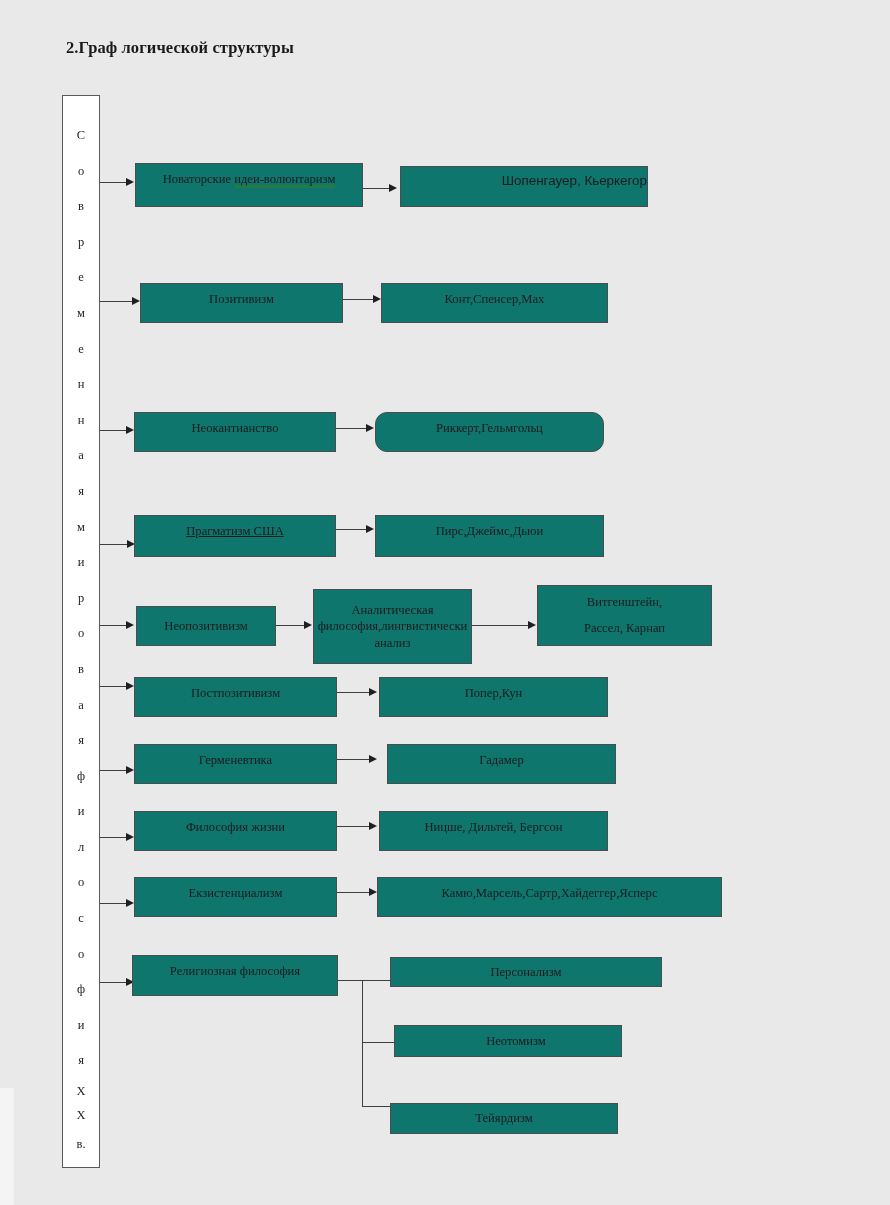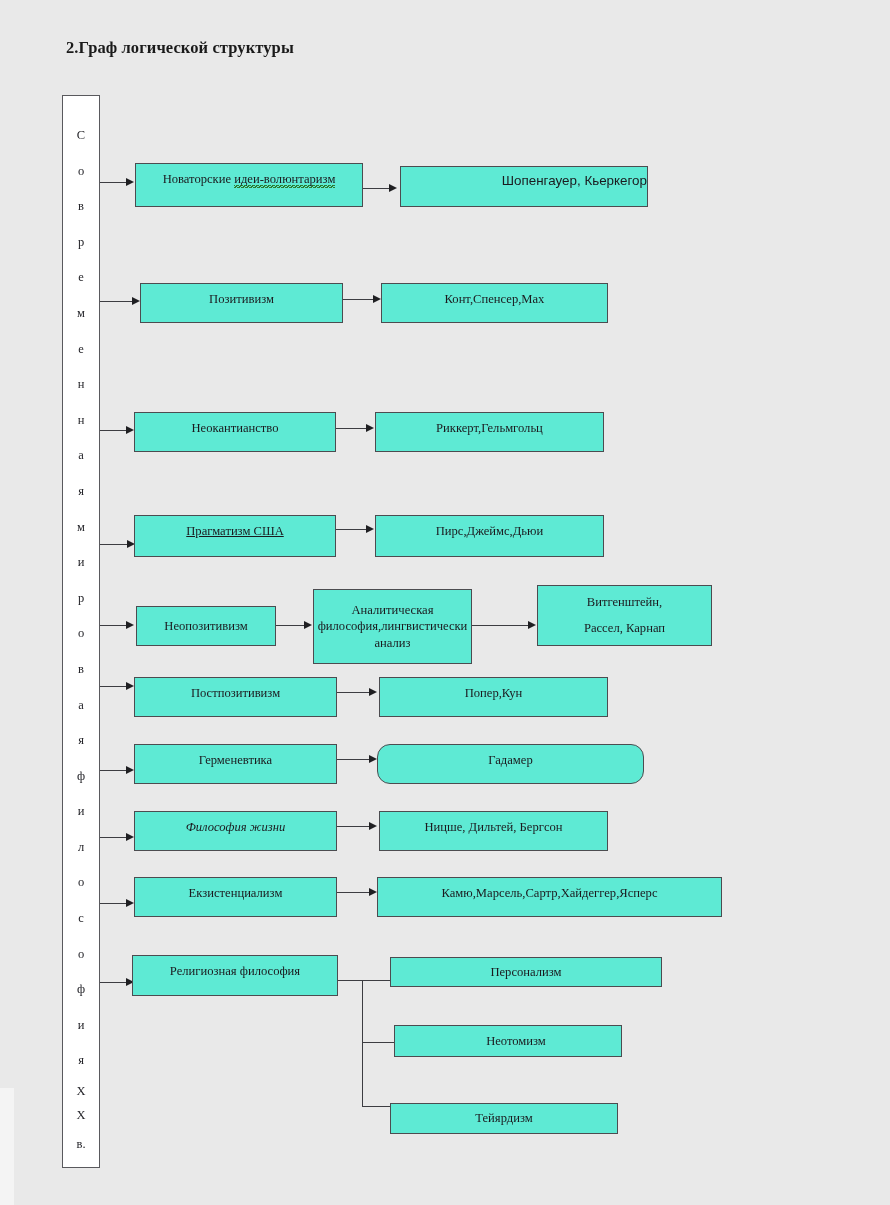--- a/index.html
+++ b/index.html
@@ -59,21 +59,21 @@
     line-height: 35.6px;
     color: #25252a;
     font-family: "Liberation Serif", "DejaVu Serif", serif;
   }
   .spine-letters span { display: block; }
   .spine-letters span.tight { line-height: 24px; }
 
   
   .node {
     position: absolute;
-    background: #5eead4;
+    background: #0f766e;
     border: 1.5px solid #4c4c50;
     box-sizing: border-box;
     display: flex;
     justify-content: center;
     align-items: flex-start;
     text-align: center;
     font-size: 12.6px;
     line-height: 1.28;
     padding-top: 7px;
     color: #1b1b1f;
@@ -186,21 +186,21 @@
   <span class="inner">Конт,Спенсер,Мах</span>
 </div>
 
 <div class="hline" style="left:100px; top:430px; width:26px;"></div>
 <div class="arrowhead" style="left:126px; top:426px;"></div>
 <div class="node" style="left:134px; top:412px; width:202px; height:40px;">
   <span class="inner">Неокантианство</span>
 </div>
 <div class="hline" style="left:336px; top:428px; width:30px;"></div>
 <div class="arrowhead" style="left:366px; top:424px;"></div>
-<div class="node" style="left:375px; top:412px; width:229px; height:40px;">
+<div class="node" style="left:375px; top:412px; width:229px; height:40px;border-radius:12px;">
   <span class="inner">Риккерт,Гельмгольц</span>
 </div>
 
 <div class="hline" style="left:100px; top:544px; width:27px;"></div>
 <div class="arrowhead" style="left:127px; top:540px;"></div>
 <div class="node" style="left:134px; top:515px; width:202px; height:42px;text-decoration:underline;">
   <span class="inner">Прагматизм США</span>
 </div>
 <div class="hline" style="left:336px; top:529px; width:30px;"></div>
 <div class="arrowhead" style="left:366px; top:525px;"></div>
@@ -235,27 +235,27 @@
   <span class="inner">Попер,Кун</span>
 </div>
 
 <div class="hline" style="left:100px; top:770px; width:26px;"></div>
 <div class="arrowhead" style="left:126px; top:766px;"></div>
 <div class="node" style="left:134px; top:744px; width:203px; height:40px;">
   <span class="inner">Герменевтика</span>
 </div>
 <div class="hline" style="left:337px; top:759px; width:32px;"></div>
 <div class="arrowhead" style="left:369px; top:755px;"></div>
-<div class="node" style="left:377px; top:744px; width:267px; height:40px;border-radius:13px;">
+<div class="node" style="left:387px; top:744px; width:229px; height:40px;">
   <span class="inner">Гадамер</span>
 </div>
 
 <div class="hline" style="left:100px; top:837px; width:26px;"></div>
 <div class="arrowhead" style="left:126px; top:833px;"></div>
-<div class="node" style="left:134px; top:811px; width:203px; height:40px;font-style:italic;">
+<div class="node" style="left:134px; top:811px; width:203px; height:40px;">
   <span class="inner">Философия жизни</span>
 </div>
 <div class="hline" style="left:337px; top:826px; width:32px;"></div>
 <div class="arrowhead" style="left:369px; top:822px;"></div>
 <div class="node" style="left:379px; top:811px; width:229px; height:40px;">
   <span class="inner">Ницше, Дильтей, Бергсон</span>
 </div>
 
 <div class="hline" style="left:100px; top:903px; width:26px;"></div>
 <div class="arrowhead" style="left:126px; top:899px;"></div>

